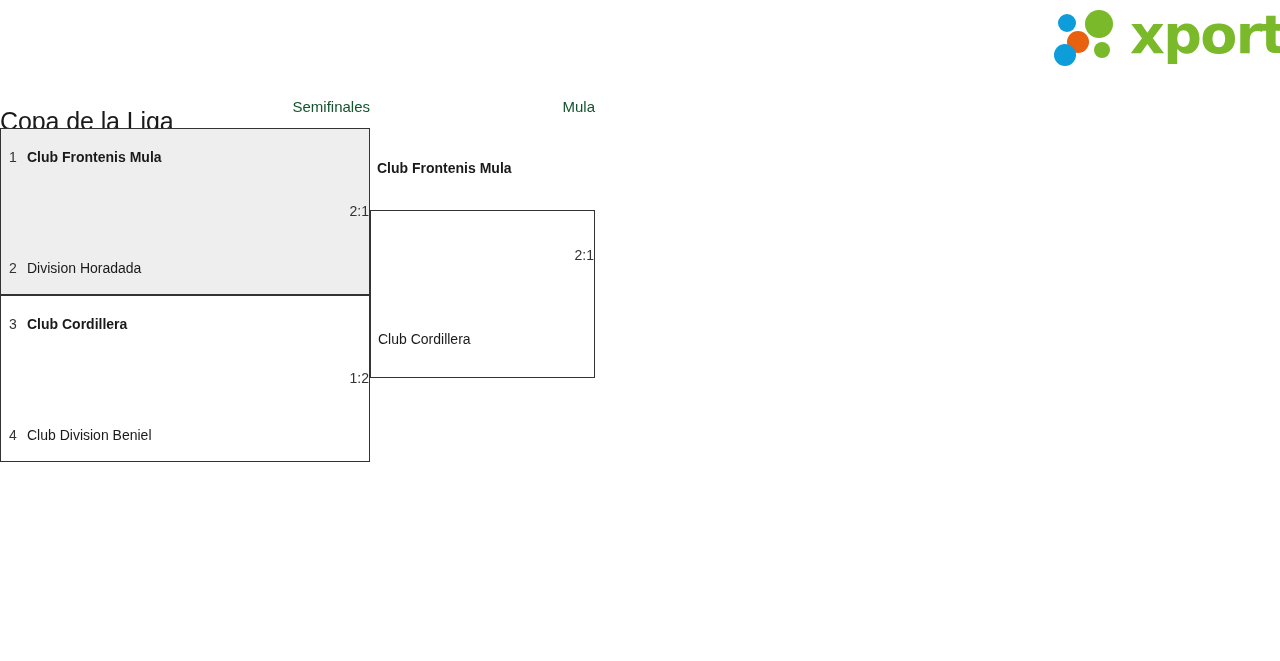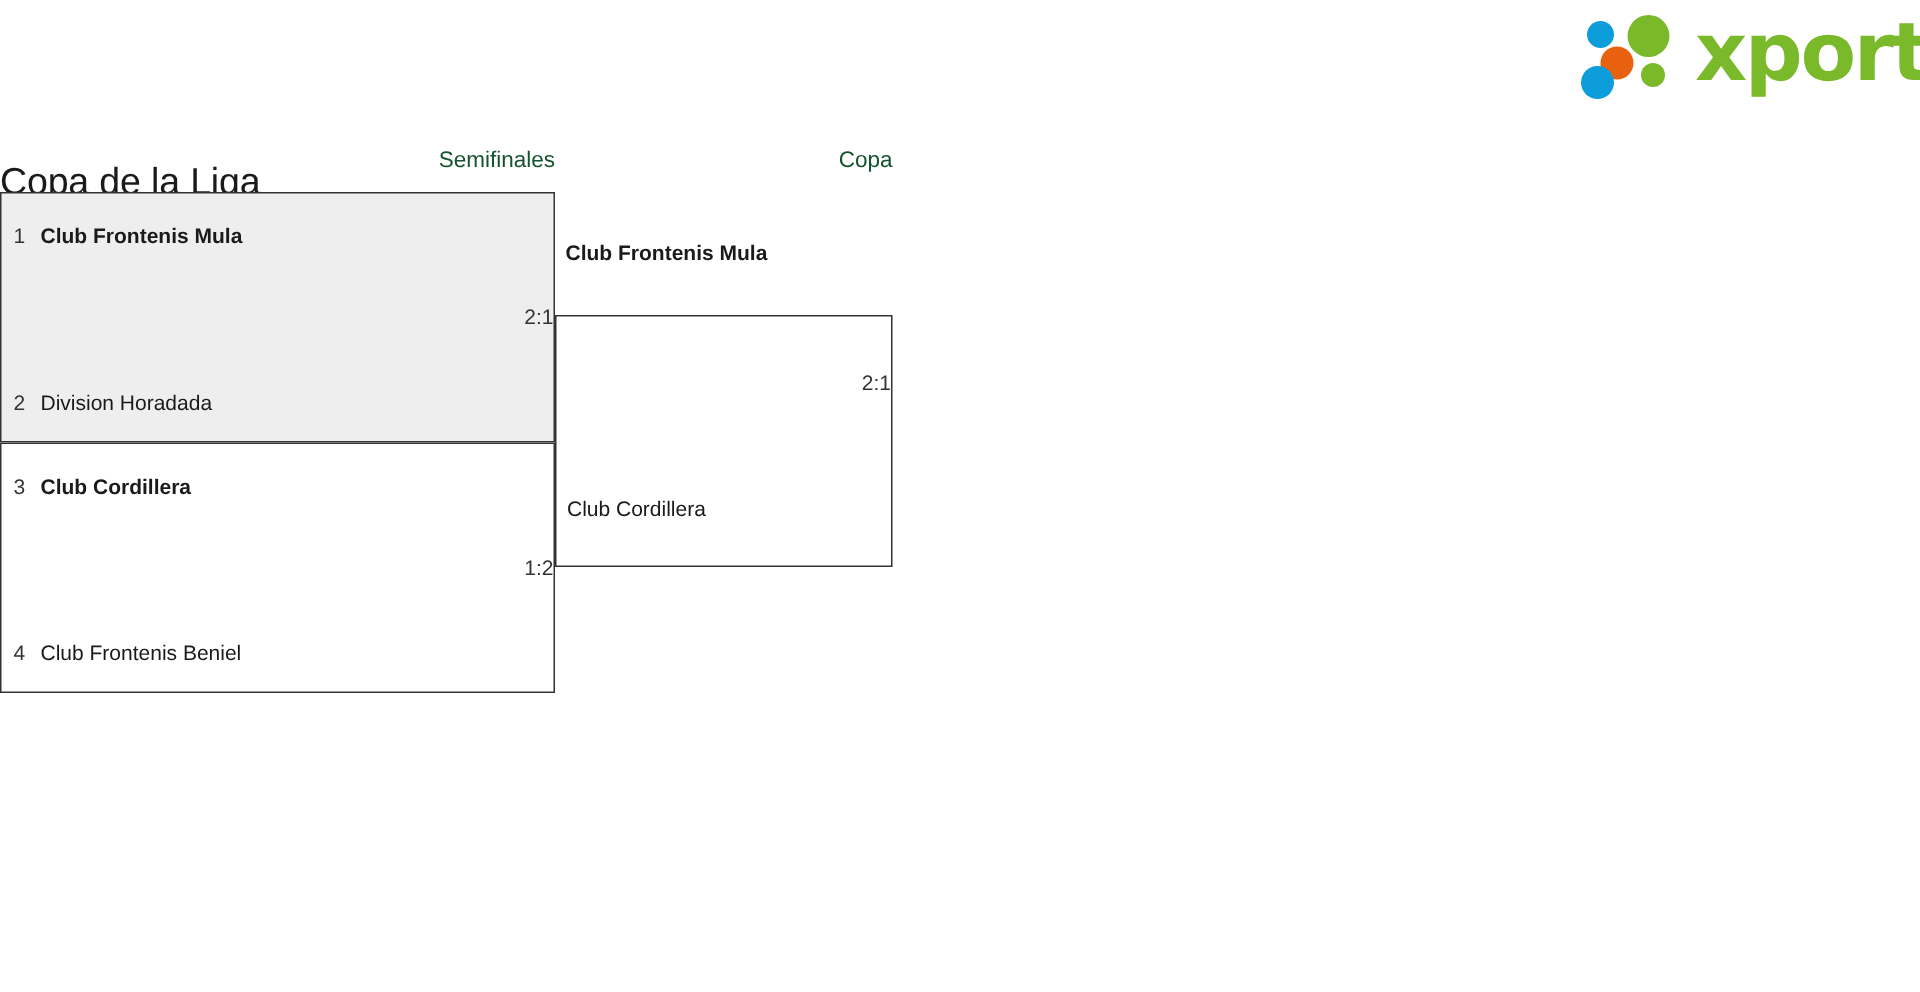--- a/index.html
+++ b/index.html
@@ -166,21 +166,21 @@
       <circle cx="13" cy="45" r="11" fill="#0d9ddb"></circle>
     </svg>
     <div id="logo-wordmark">xporty</div>
   </div>
 
 </div>
 
 <div id="bracket">
 
   <div class="round-header" id="round-header-0">Semifinales</div>
-  <div class="round-header" id="round-header-1">Copa</div>
+  <div class="round-header" id="round-header-1">Mula</div>
 
   <div class="match highlight" id="match-sf1">
     <div class="match-row row-top">
       <span class="seed">1</span>
       <span class="team-name winner">Club Frontenis Mula</span>
     </div>
     <div class="match-score">2:1</div>
     <div class="match-row row-bottom">
       <span class="seed">2</span>
       <span class="team-name">Division Horadada</span>
@@ -188,21 +188,21 @@
   </div>
 
   <div class="match" id="match-sf2">
     <div class="match-row row-top">
       <span class="seed">3</span>
       <span class="team-name winner">Club Cordillera</span>
     </div>
     <div class="match-score">1:2</div>
     <div class="match-row row-bottom">
       <span class="seed">4</span>
-      <span class="team-name">Club Frontenis Beniel</span>
+      <span class="team-name">Club Division Beniel</span>
     </div>
   </div>
 
   <div id="final-winner-label">Club Frontenis Mula</div>
 
   <div class="match" id="match-final">
     <div class="match-score">2:1</div>
     <div class="match-row row-bottom">
       <span class="team-name">Club Cordillera</span>
     </div>

